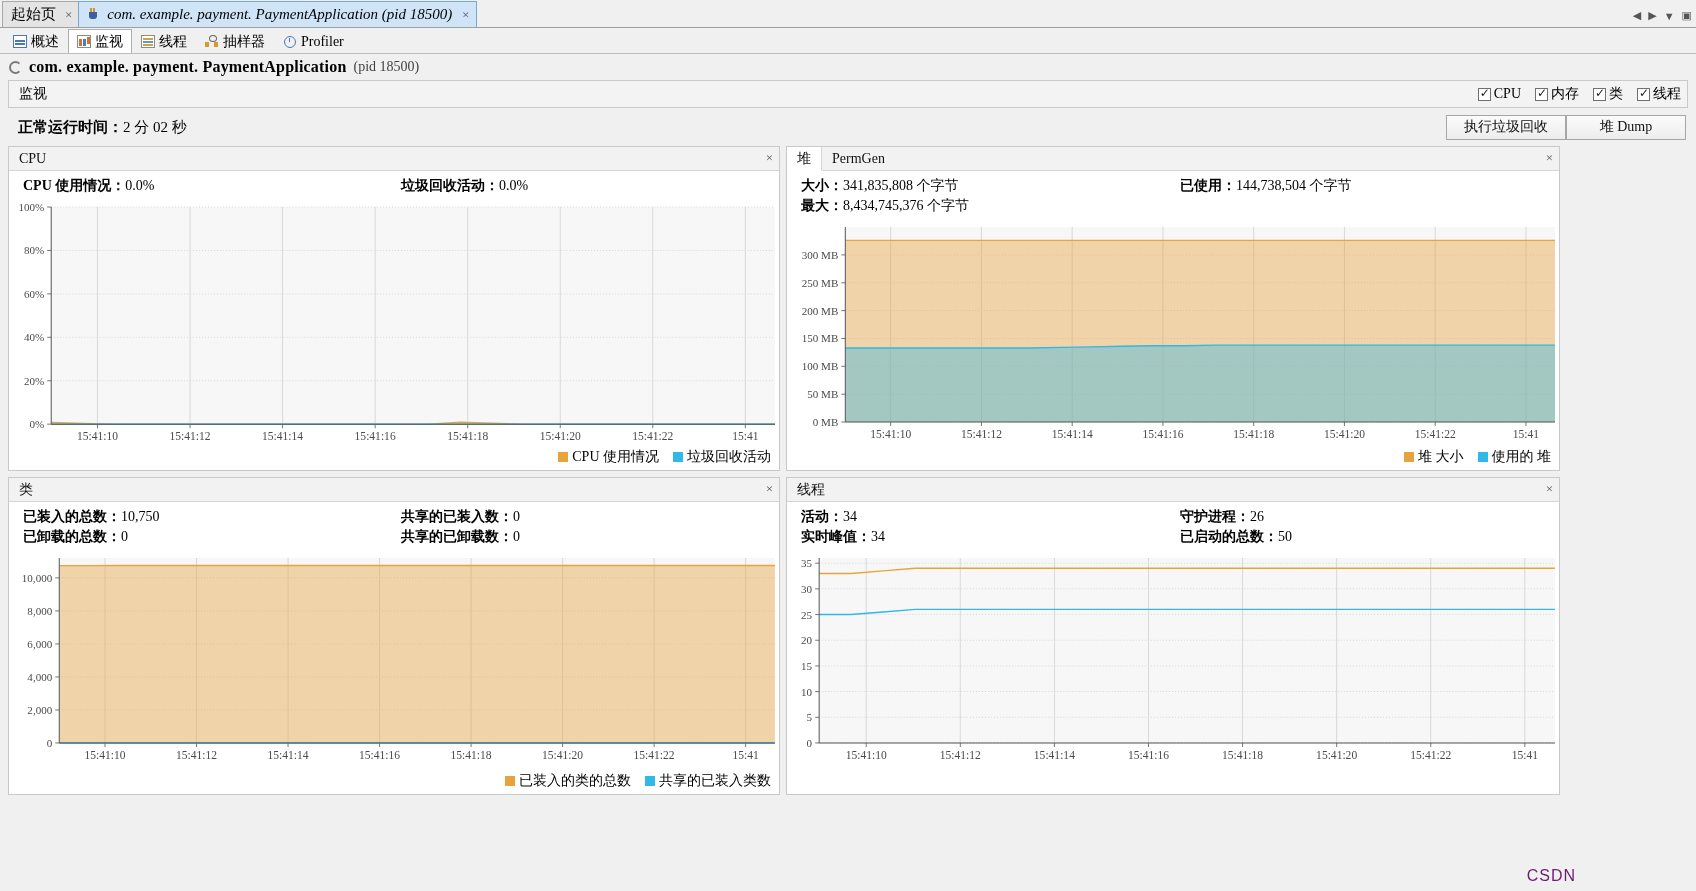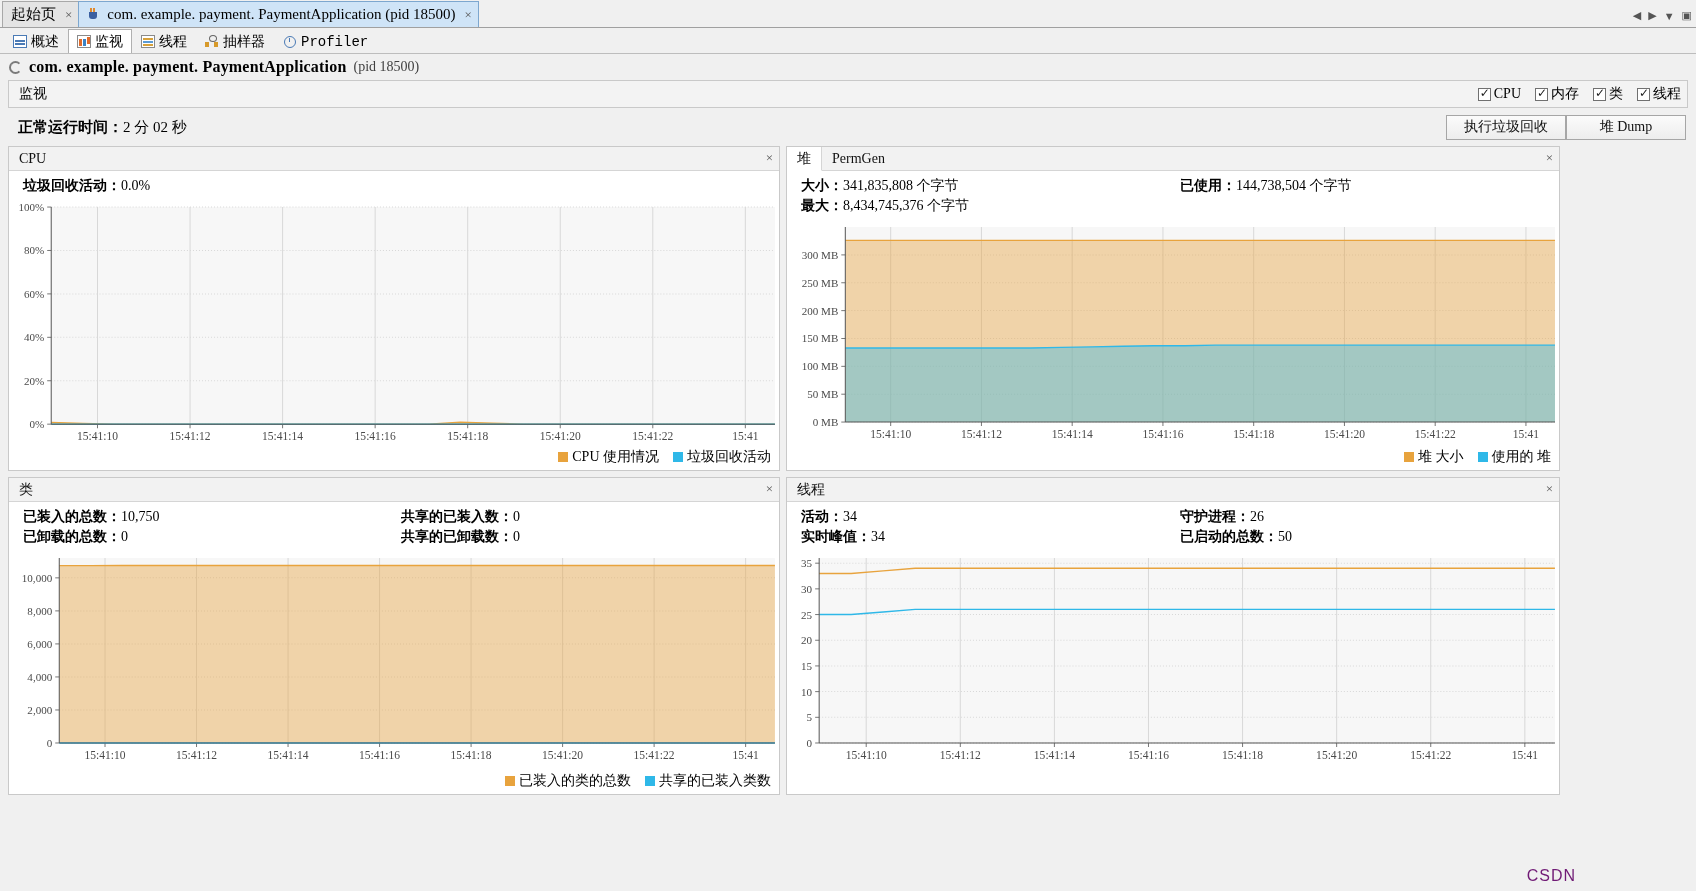--- a/index.html
+++ b/index.html
@@ -19,21 +19,21 @@
     display: flex; align-items: flex-end;
     position: relative;
   }
   .tab {
     height: 26px; display: flex; align-items: center;
     padding: 0 6px 0 8px; gap: 6px;
     border: 1px solid #a8a8a8; border-bottom: none;
     background: #e4e4e4; font-size: 15px; color: #000;
     margin-right: -1px; position: relative;
   }
-  .tab.active { background: #cfe4f7; border-color: #7da7cf; }
+  .tab.active { background: #cfe4f7; border-color: #7da7cf; font-style: italic; }
   .tab .tlabel { white-space: nowrap; }
   .tab .tclose { color: #555; font-size: 13px; padding-left: 3px; cursor: pointer; }
   .cupicon {
     width: 14px; height: 14px; display: inline-block; position: relative;
   }
   .cupicon::before {
     content:""; position:absolute; left:2px; top:4px; width:8px;height:7px;
     background:#3a5fa0; border-radius:0 0 3px 3px;
   }
   .cupicon::after {
@@ -47,21 +47,21 @@
   .tabstrip-right span { cursor: pointer; }
 
   
   .viewtabs {
     height: 26px; background: #f0f0f0; display: flex; align-items: flex-end;
     padding-left: 4px; border-bottom: 1px solid #bdbdbd;
   }
   .vtab {
     height: 24px; display: flex; align-items: center; gap: 4px;
     padding: 0 8px; font-size: 14px; color: #000;
-    border: 1px solid transparent; border-bottom: none; font-family: Liberation Mono, monospace;
+    border: 1px solid transparent; border-bottom: none;
   }
   .vtab.active { background: #fff; border-color: #b0b0b0; }
   .vicon { width: 14px; height: 13px; display: inline-block; position: relative; }
   .vicon.overview { background: #fff; border: 1px solid #4a7ab5; }
   .vicon.overview::after { content:""; position:absolute; left:1px; top:4px; width:10px; height:2px; background:#4a7ab5; box-shadow:0 3px 0 #4a7ab5; }
   .vicon.monitor { background: #fff; border: 1px solid #8a8a8a; }
   .vicon.monitor::after { content:""; position:absolute; left:1px; bottom:1px; width:3px; height:7px; background:#e06a2a; box-shadow: 4px 0 0 #3b82c4, 8px -2px 0 #e06a2a; }
   .vicon.threads { background: #fff; border: 1px solid #8a8a8a; }
   .vicon.threads::after { content:""; position:absolute; left:1px; top:2px; width:10px; height:2px; background:#d7a13a; box-shadow:0 3px 0 #5b9bd5, 0 6px 0 #d7a13a; }
   .vicon.sampler { position: relative; }
@@ -248,20 +248,23 @@
   </div>
 
   <div class="grid">
 
     <div class="panel">
       <div class="panelhead">
         <span class="ptitle">CPU</span>
         <span class="pclose">×</span>
       </div>
       <div class="statrow">
+        <div class="statcol">
+          <div class="stat"><b>CPU 使用情况：</b><span class="sval">0.0%</span></div>
+        </div>
         <div class="statcol">
           <div class="stat"><b>垃圾回收活动：</b><span class="sval">0.0%</span></div>
         </div>
       </div>
       <div class="chartwrap">
         <svg class="chart" id="chart-cpu" viewBox="0 0 766 250" preserveAspectRatio="none">
             <rect x="42" y="8" width="720" height="216" fill="#f7f7f7"></rect>
             <line x1="42" y1="224" x2="762" y2="224" stroke="#d8d8d8" stroke-width="1" stroke-dasharray="1,2"></line>
             <line x1="38" y1="224" x2="42" y2="224" stroke="#777" stroke-width="1"></line>
             <text x="35" y="228" text-anchor="end" font-size="11" fill="#4a4a4a">0%</text>

